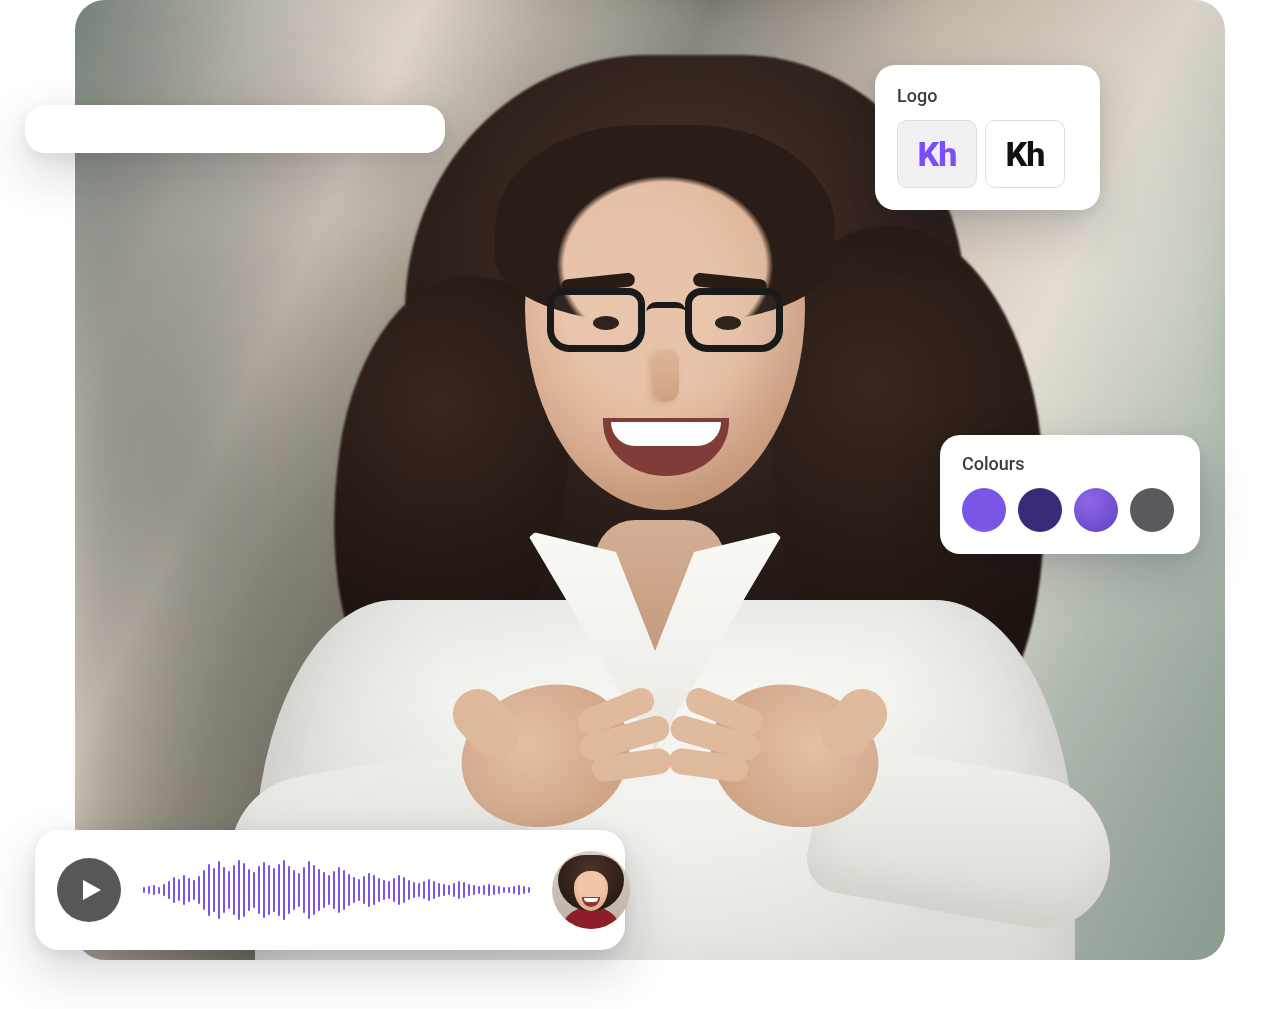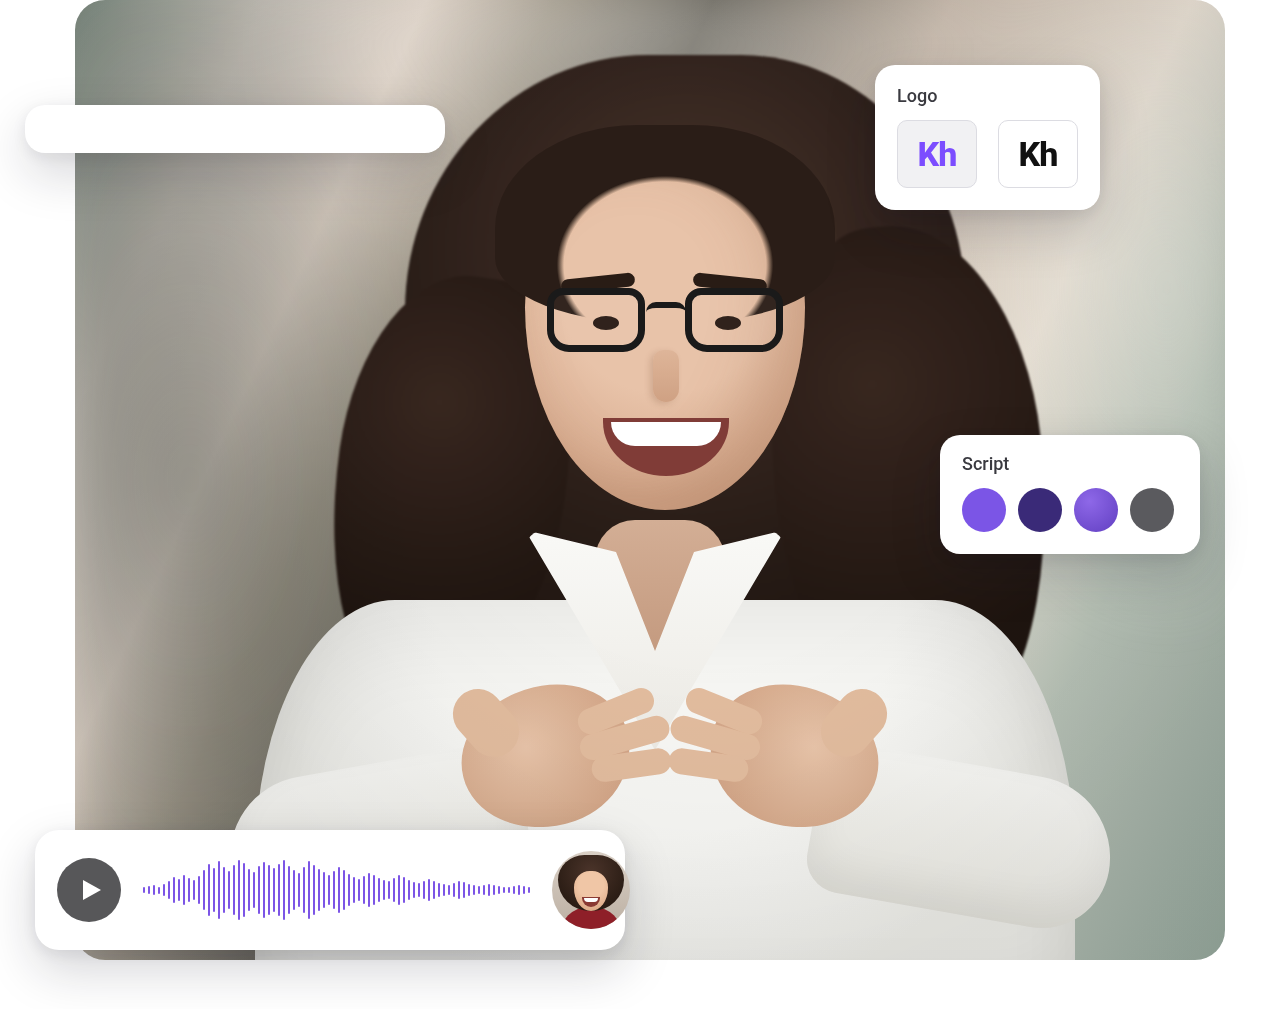--- a/index.html
+++ b/index.html
@@ -222,21 +222,21 @@
       line-height: 1.55;
       color: #5b5b66;
     }
 
     .logo-card {
       left: 875px; top: 65px;
       width: 225px;
       padding: 20px 22px 22px;
     }
     .logo-title { font-size: 18px; color:#3a3a40; font-weight:500; margin-bottom:14px; }
-    .logo-options { display:flex; gap:8px;justify-content:space-between; }
+    .logo-options { display:flex; gap:8px; }
     .logo-swatch {
       width: 80px; height: 68px;
       border: 1px solid #dcdce2;
       border-radius: 10px;
       display:flex; align-items:center; justify-content:center;
       font-size: 34px;
       font-weight: 800;
       letter-spacing: -1px;
       cursor: pointer;
     }
@@ -368,21 +368,21 @@
 
 <div class="card logo-card">
   <div class="logo-title">Logo</div>
   <div class="logo-options">
     <div class="logo-swatch purple selected">Kh</div>
     <div class="logo-swatch dark">Kh</div>
   </div>
 </div>
 
 <div class="card colours-card">
-  <div class="colours-title">Script</div>
+  <div class="colours-title">Colours</div>
   <div class="swatches">
     <div class="colour-dot" style="background:#7b55e6"></div>
     <div class="colour-dot" style="background:#3a2a78"></div>
     <div class="colour-dot" style="background: radial-gradient(circle at 35% 30%, #8e68e8, #6a47c9 80%)"></div>
     <div class="colour-dot" style="background:#5a5a5e"></div>
   </div>
 </div>
 
 <div class="card audio-card">
   <div class="play-btn">

